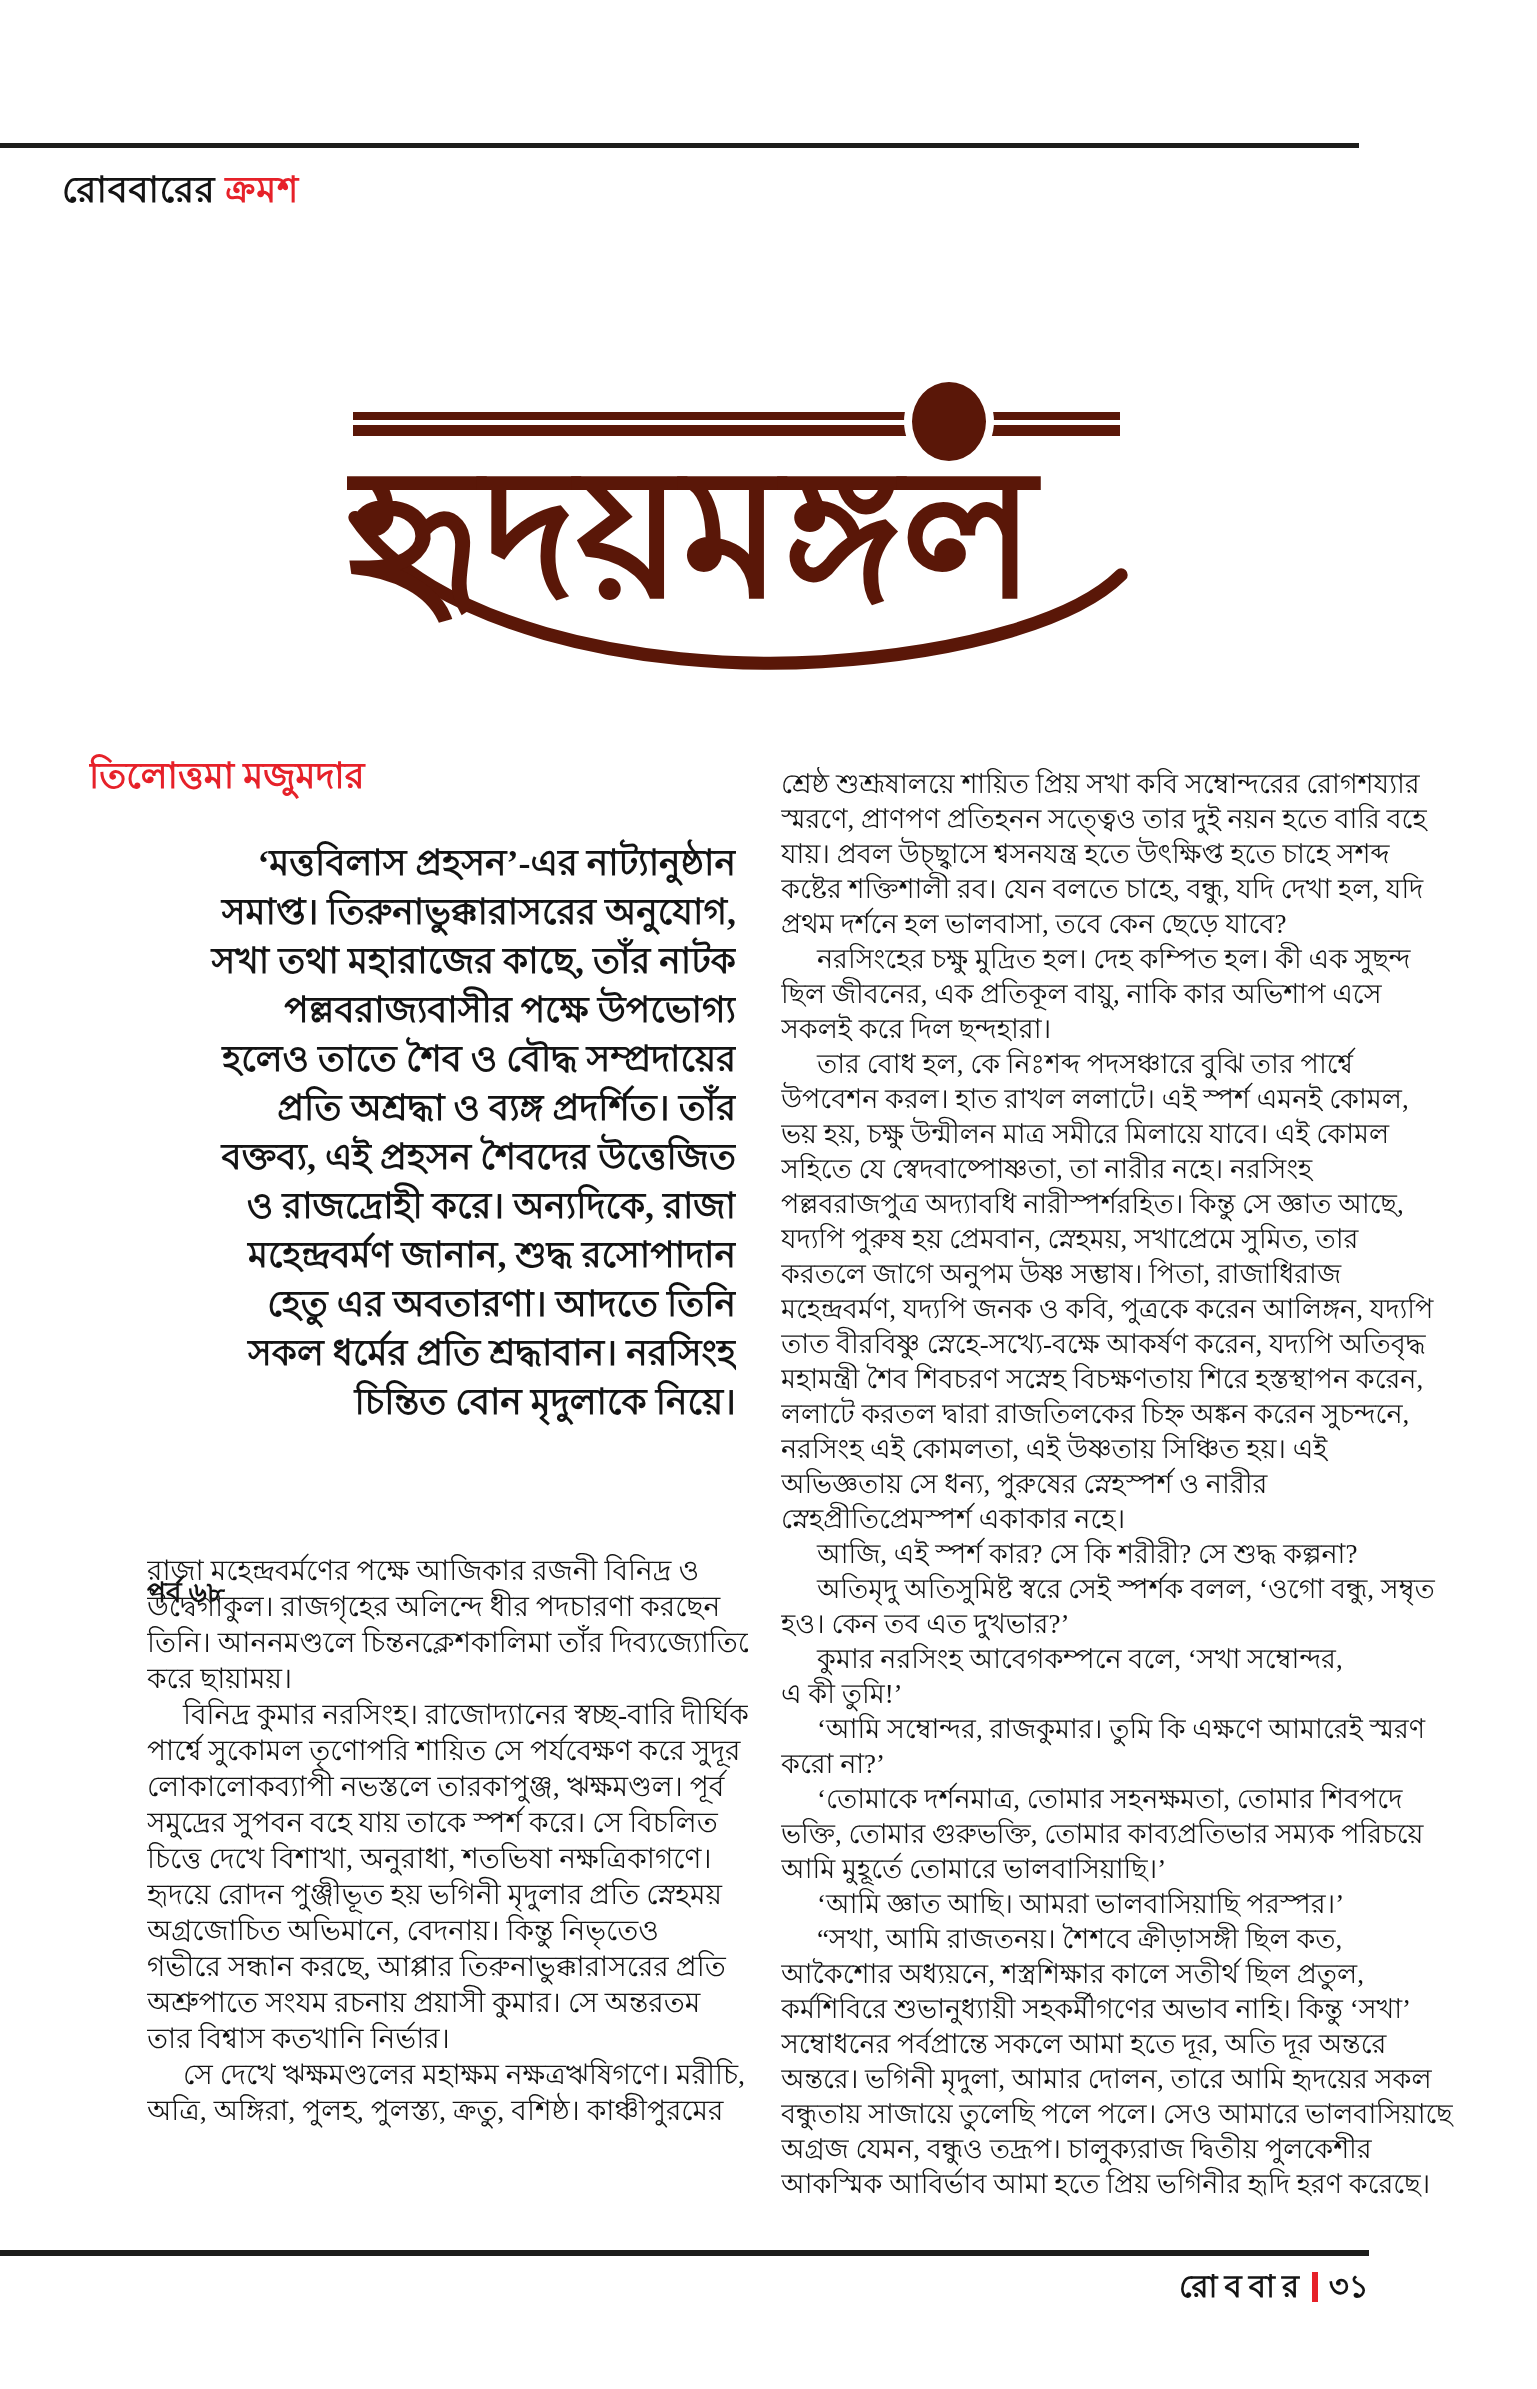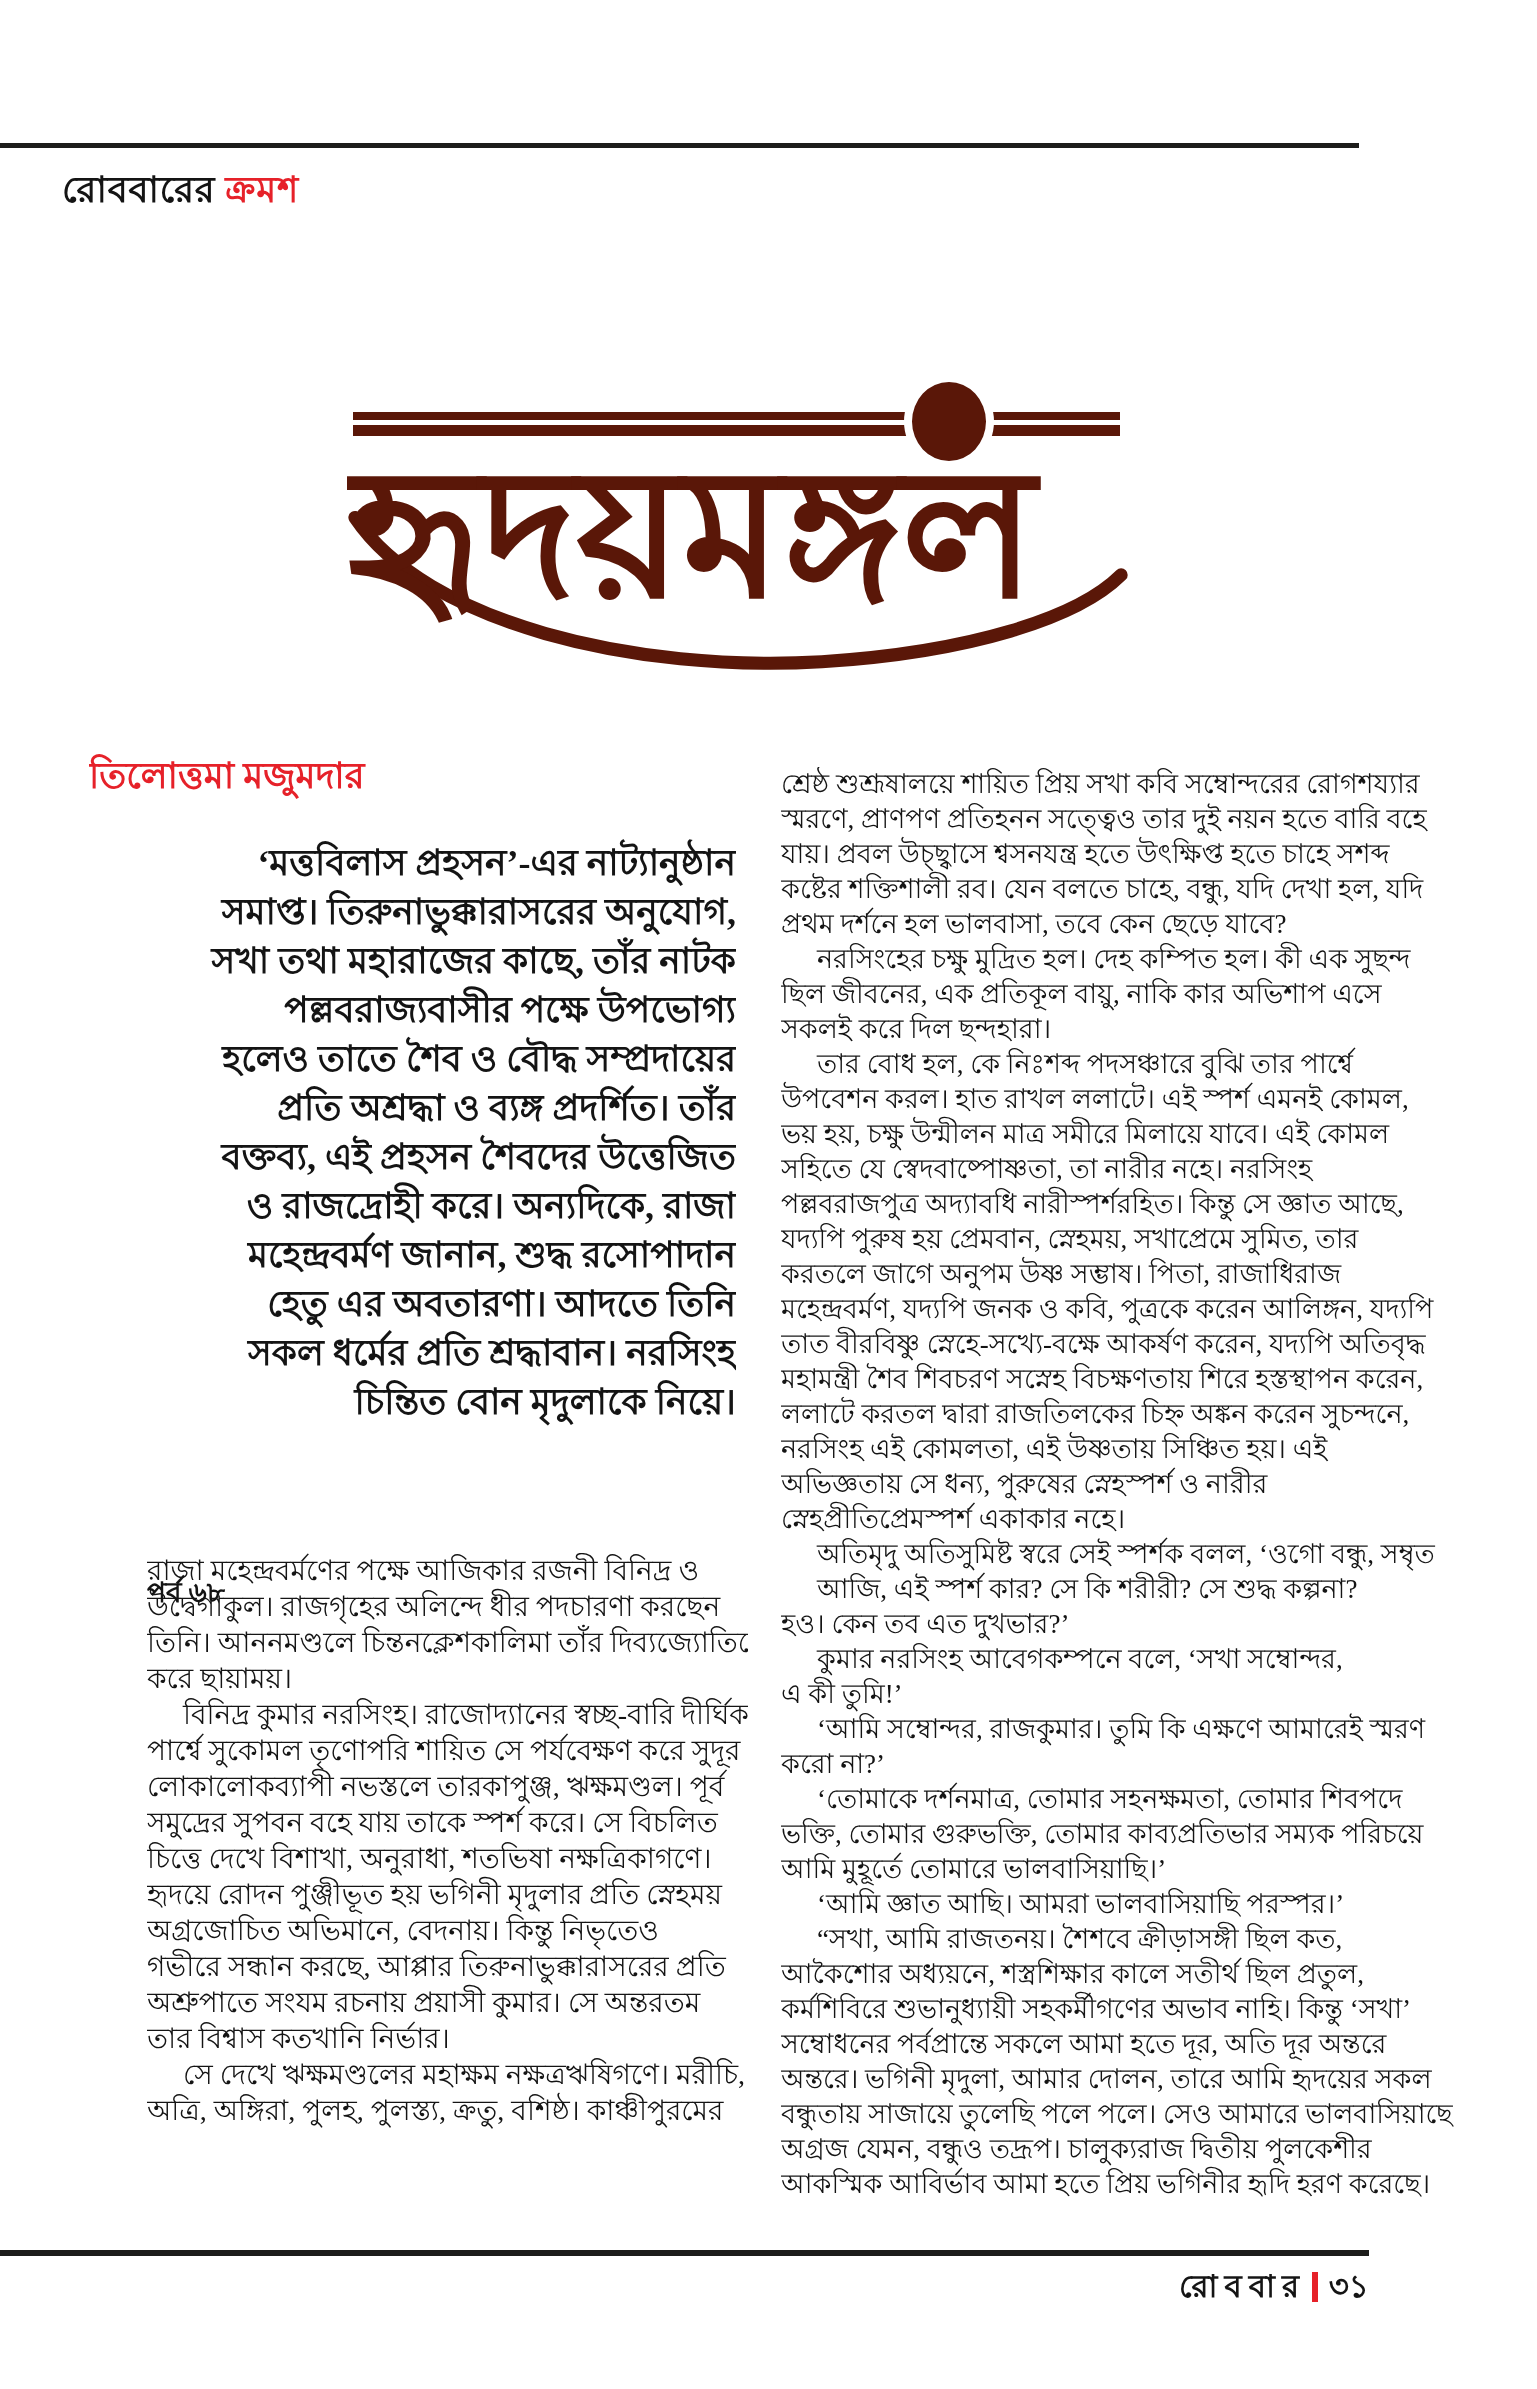--- a/index.html
+++ b/index.html
@@ -165,22 +165,22 @@
       <div class="line">পল্লবরাজপুত্র অদ্যাবধি নারীস্পর্শরহিত। কিন্তু সে জ্ঞাত আছে,</div>
       <div class="line">যদ্যপি পুরুষ হয় প্রেমবান, স্নেহময়, সখাপ্রেমে সুমিত, তার</div>
       <div class="line">করতলে জাগে অনুপম উষ্ণ সম্ভাষ। পিতা, রাজাধিরাজ</div>
       <div class="line">মহেন্দ্রবর্মণ, যদ্যপি জনক ও কবি, পুত্রকে করেন আলিঙ্গন, যদ্যপি</div>
       <div class="line">তাত বীরবিষ্ণু স্নেহে-সখ্যে-বক্ষে আকর্ষণ করেন, যদ্যপি অতিবৃদ্ধ</div>
       <div class="line">মহামন্ত্রী শৈব শিবচরণ সস্নেহ বিচক্ষণতায় শিরে হস্তস্থাপন করেন,</div>
       <div class="line">ললাটে করতল দ্বারা রাজতিলকের চিহ্ন অঙ্কন করেন সুচন্দনে,</div>
       <div class="line">নরসিংহ এই কোমলতা, এই উষ্ণতায় সিঞ্চিত হয়। এই</div>
       <div class="line">অভিজ্ঞতায় সে ধন্য, পুরুষের স্নেহস্পর্শ ও নারীর</div>
       <div class="line">স্নেহপ্রীতিপ্রেমস্পর্শ একাকার নহে।</div>
+      <div class="line indent">আজি, এই স্পর্শ কার? সে কি শরীরী? সে শুদ্ধ কল্পনা?</div>
       <div class="line indent">অতিমৃদু অতিসুমিষ্ট স্বরে সেই স্পর্শক বলল, ‘ওগো বন্ধু, সম্বৃত</div>
-      <div class="line indent">আজি, এই স্পর্শ কার? সে কি শরীরী? সে শুদ্ধ কল্পনা?</div>
       <div class="line">হও। কেন তব এত দুখভার?’</div>
       <div class="line indent">কুমার নরসিংহ আবেগকম্পনে বলে, ‘সখা সম্বোন্দর,</div>
       <div class="line">এ কী তুমি!’</div>
       <div class="line indent">‘আমি সম্বোন্দর, রাজকুমার। তুমি কি এক্ষণে আমারেই স্মরণ</div>
       <div class="line">করো না?’</div>
       <div class="line indent">‘তোমাকে দর্শনমাত্র, তোমার সহনক্ষমতা, তোমার শিবপদে</div>
       <div class="line">ভক্তি, তোমার গুরুভক্তি, তোমার কাব্যপ্রতিভার সম্যক পরিচয়ে</div>
       <div class="line">আমি মুহূর্তে তোমারে ভালবাসিয়াছি।’</div>
       <div class="line indent">‘আমি জ্ঞাত আছি। আমরা ভালবাসিয়াছি পরস্পর।’</div>
       <div class="line indent">“সখা, আমি রাজতনয়। শৈশবে ক্রীড়াসঙ্গী ছিল কত,</div>

